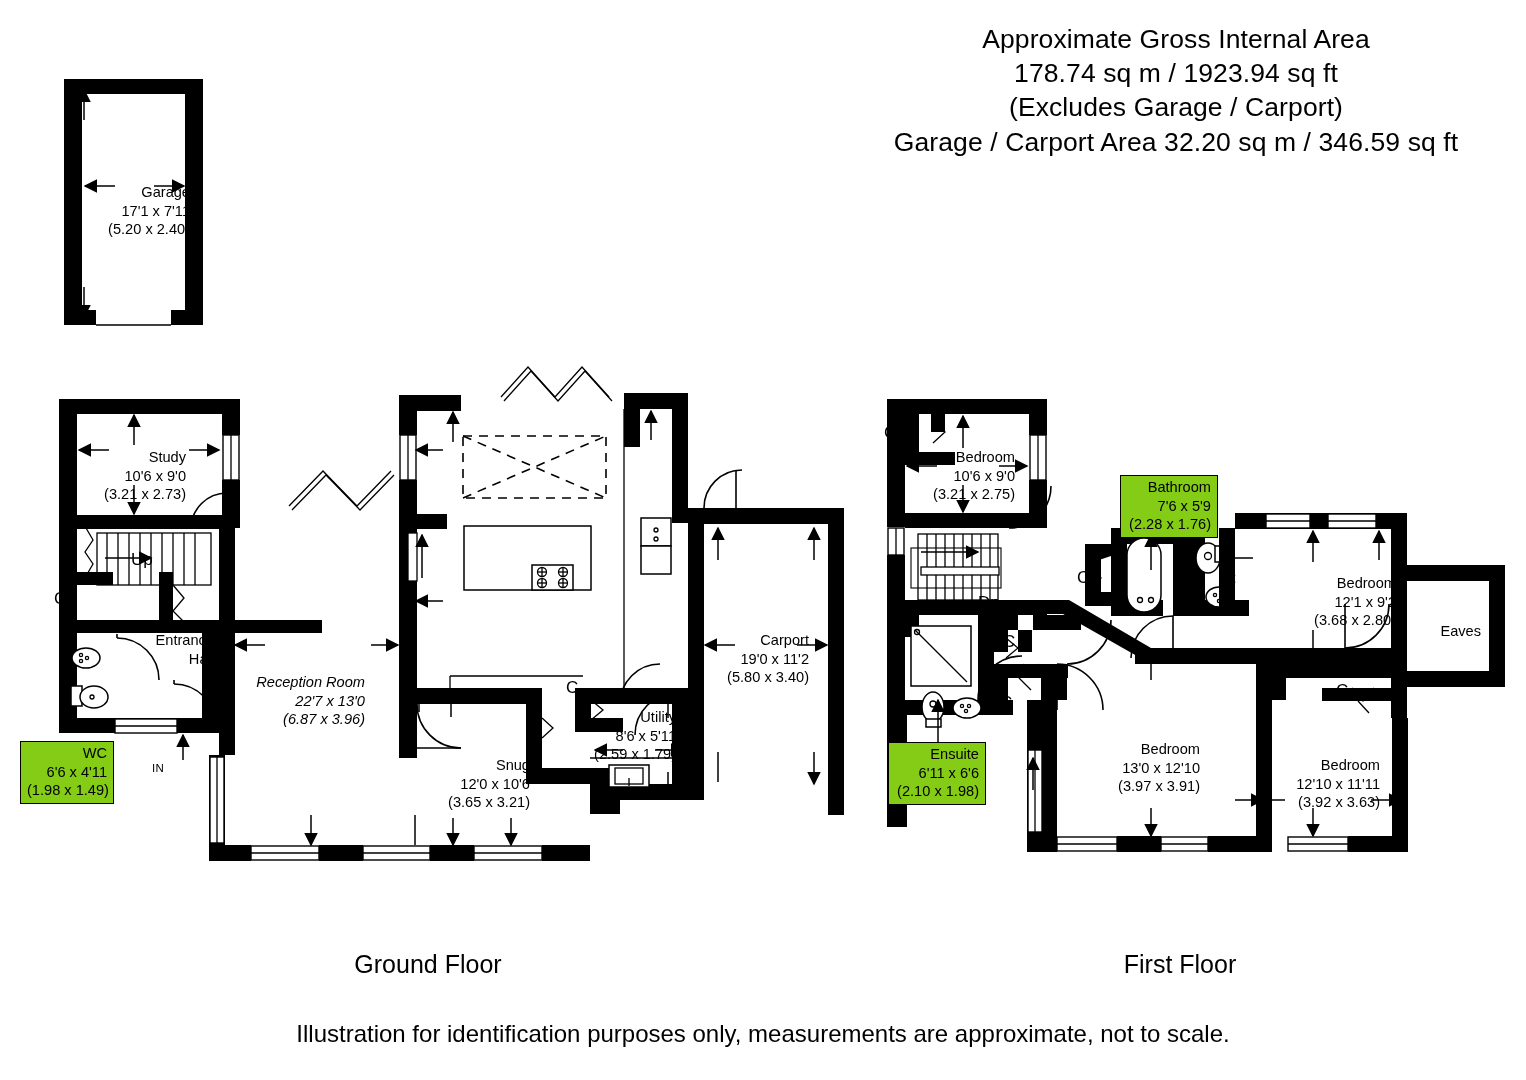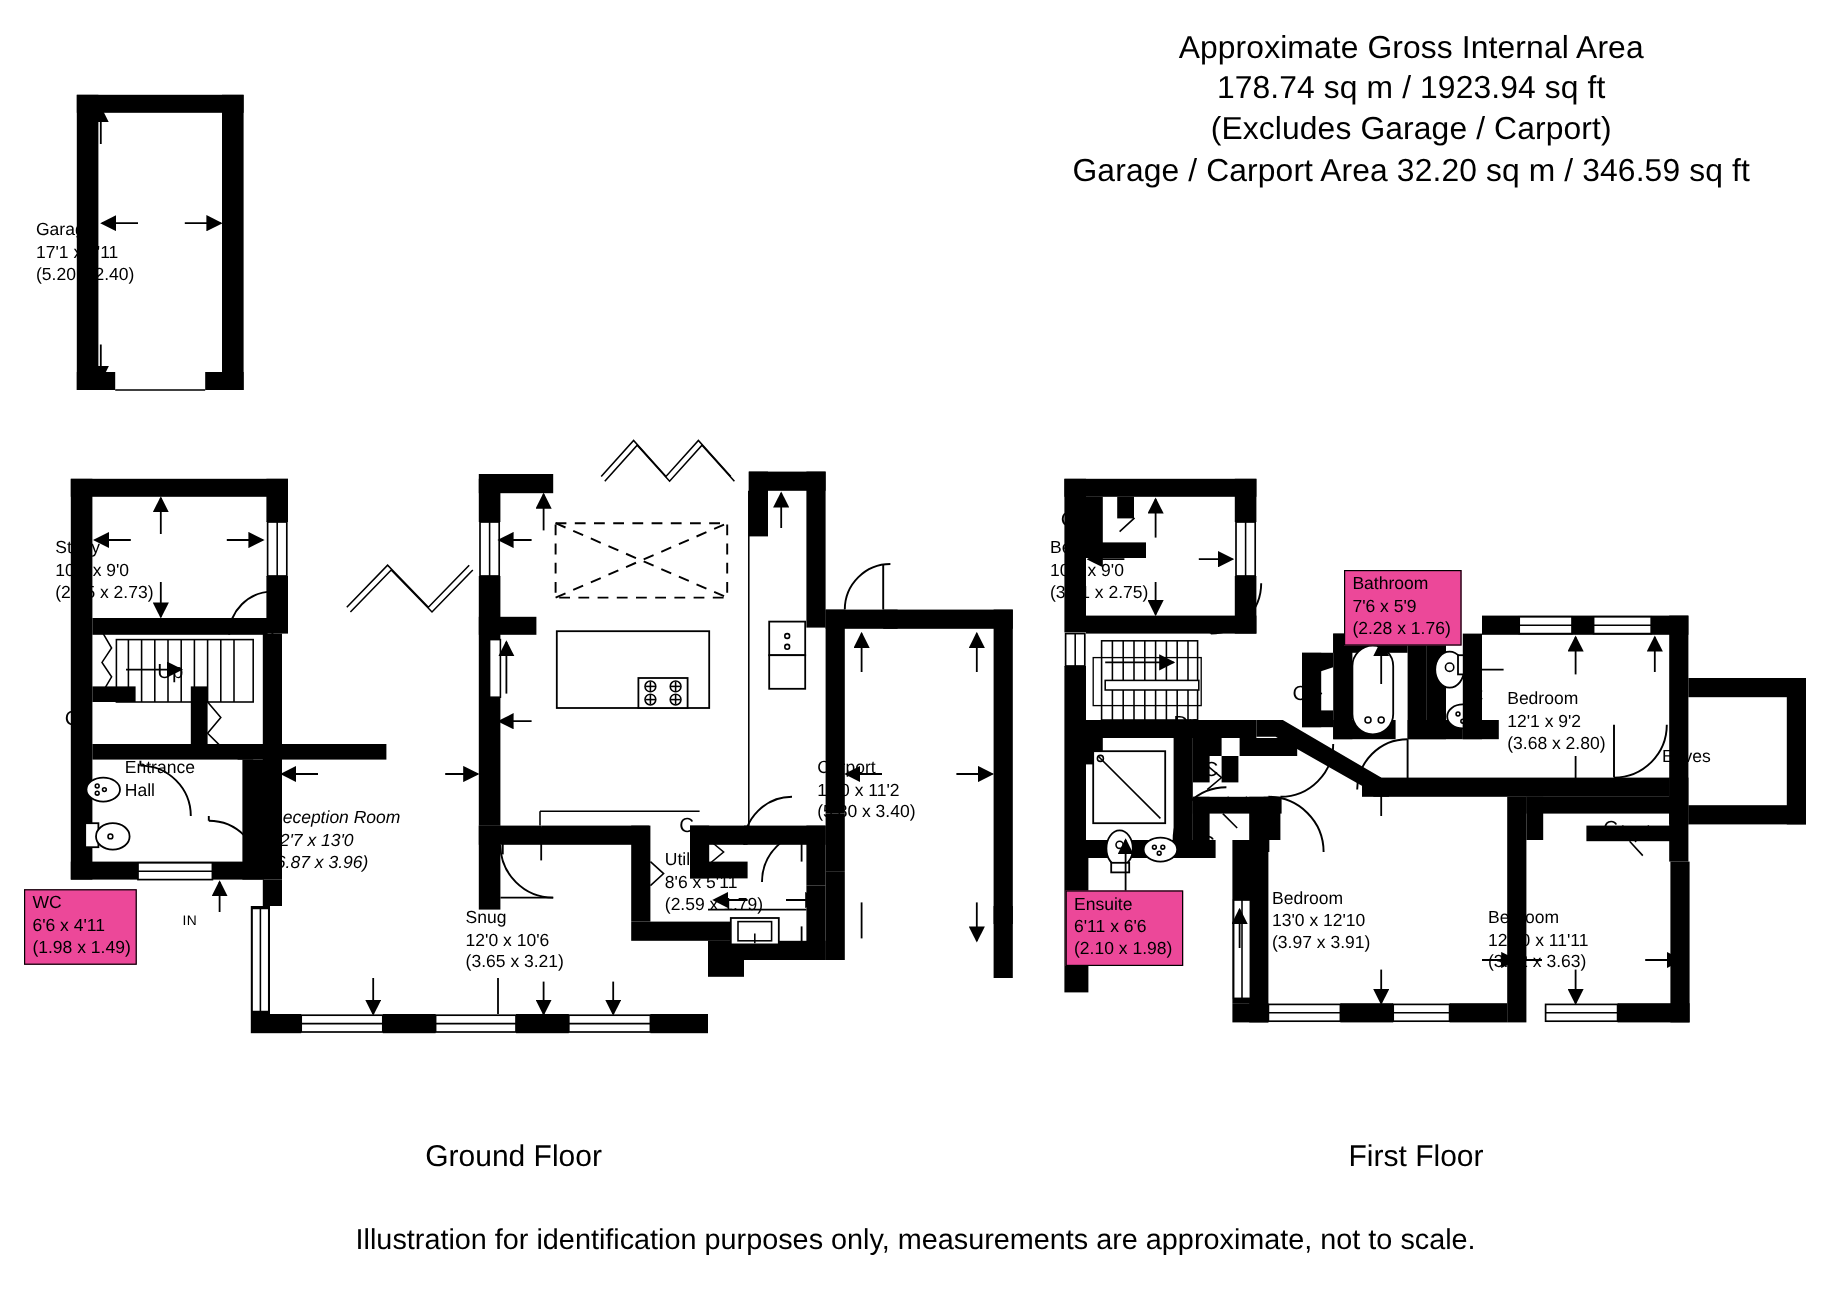--- a/index.html
+++ b/index.html
@@ -27,26 +27,26 @@
   #gf-label{left:268px;top:950px;width:320px;}
   #ff-label{left:1020px;top:950px;width:320px;}
 
   .footer{
     position:absolute;left:0;top:1020px;width:1526px;text-align:center;
     font-size:24px;color:#000;white-space:nowrap;
   }
 
   
   .room{
-    position:absolute;text-align:left;font-size:14.6px;line-height:1.27;
+    position:absolute;text-align:right;font-size:14.6px;line-height:1.27;
     color:#000;white-space:nowrap;pointer-events:none;
   }
   .room span{display:block;}
   .room.boxed{
-    border:1.4px solid #000;background:#ec4899;padding:2px 6px 3px 6px;
+    border:1.4px solid #000;background:#84cc16;padding:2px 6px 3px 6px;
     pointer-events:auto;
   }
   .cmark{
     position:absolute;font-size:17px;color:#000;
   }
   .tiny{font-size:11.5px;letter-spacing:.4px;}
 </style>
 </head>
 <body>
 
@@ -508,21 +508,21 @@
 
 <div class="room" style="left:30px;top:183px;width:160px;">
   <span>Garage</span>
   <span>17'1 x 7'11</span>
   <span>(5.20 x 2.40)</span>
 </div>
 
 <div class="room" style="left:46px;top:448px;width:140px;">
   <span>Study</span>
   <span>10'6 x 9'0</span>
-  <span>(2.65 x 2.73)</span>
+  <span>(3.21 x 2.73)</span>
 </div>
 
 <div class="room" style="left:104px;top:631px;width:110px;">
   <span>Entrance</span>
   <span>Hall</span>
 </div>
 
 <div class="room boxed" style="left:20px;top:741px;width:80px;">
   <span>WC</span>
   <span>6'6 x 4'11</span>

